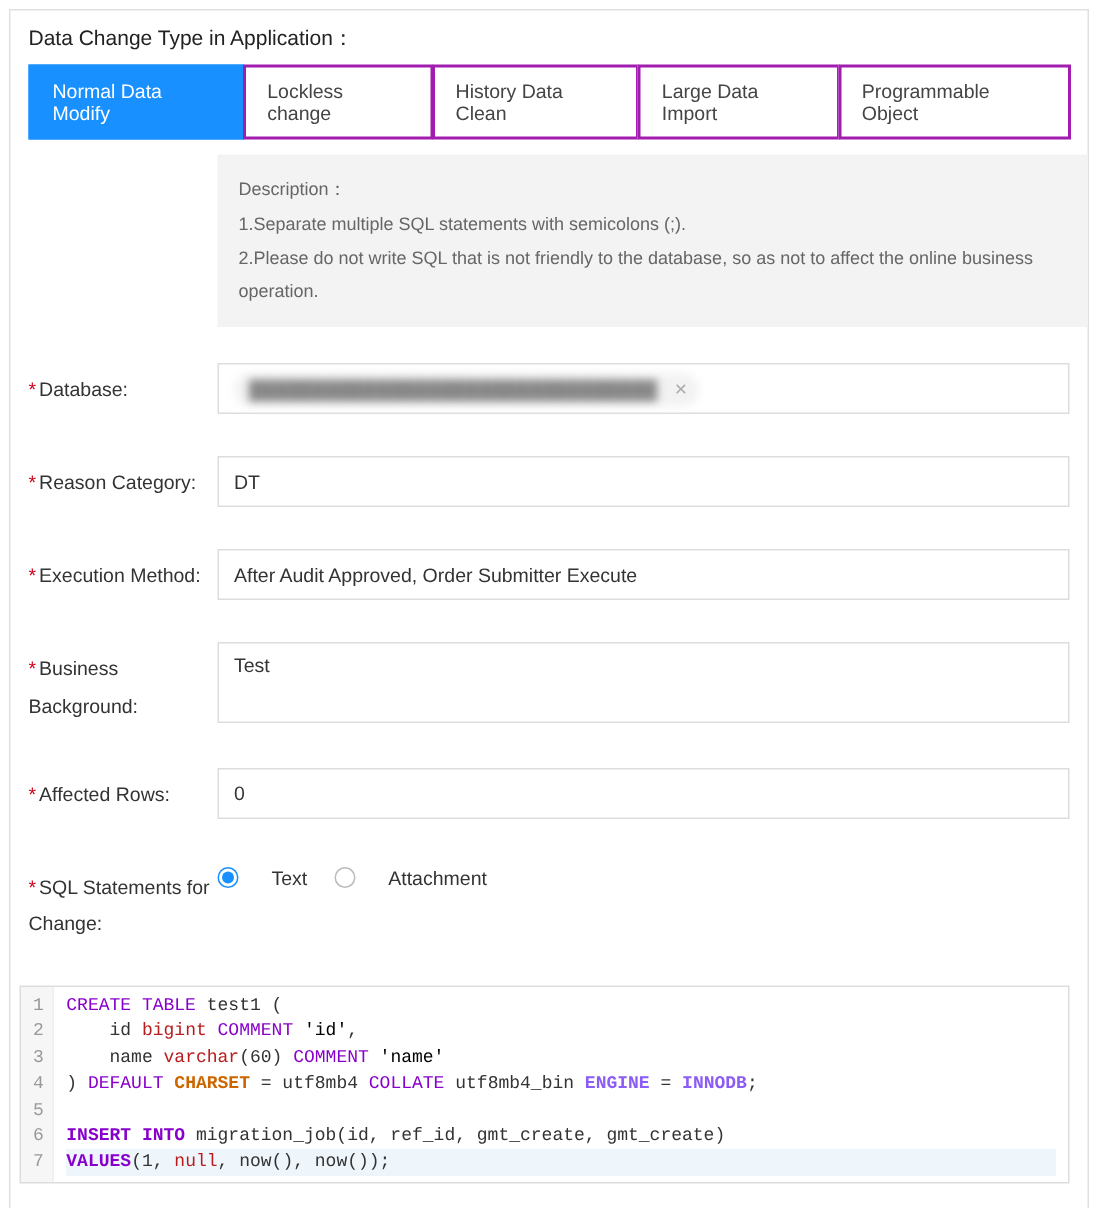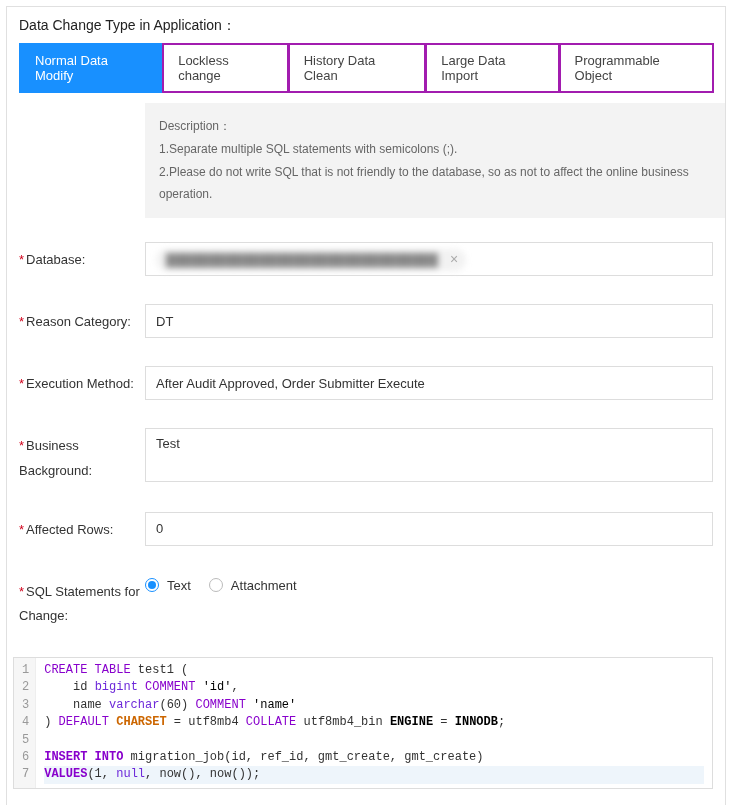--- a/index.html
+++ b/index.html
@@ -102,21 +102,21 @@
   .db-wrap { position: relative; display:inline-block; }
   .radio-group {
     display: flex;
     align-items: center;
     gap: 18px;
     padding-top: 4px;
   }
   .radio {
     display: inline-flex;
     align-items: center;
-    gap: 8px;
+    gap: 22px;
     cursor: pointer;
     font-size: 13px;
     color: #333;
   }
   .radio-circle {
     width: 14px; height: 14px;
     border: 1px solid #bbb;
     border-radius: 50%;
     display:inline-flex;
     align-items:center;
@@ -148,23 +148,23 @@
     line-height: 1.45;
     user-select: none;
   }
   .code {
     padding: 4px 8px;
     line-height: 1.45;
     flex:1;
     white-space: pre;
   }
   .kw-create { color: #8800cc; font-weight: normal; }
-  .kw-type   { color: #6d28d9; }
+  .kw-type   { color: #b91c1c; }
   .kw-orange { color: #cc6600; font-weight: bold; }
-  .kw-blue   { color: #000000; font-weight: bold; }
+  .kw-blue   { color: #8b5cf6; font-weight: bold; }
   .kw-ins    { color: #8800cc; font-weight: bold; }
   .str       { color: #000000; }
   .line-hi   { background: #eef5fb; display:inline-block; width:100%; }
 </style>
 </head>
 <body>
 
 <div class="container">
 
   <div class="section-title">Data Change Type in Application：</div>

